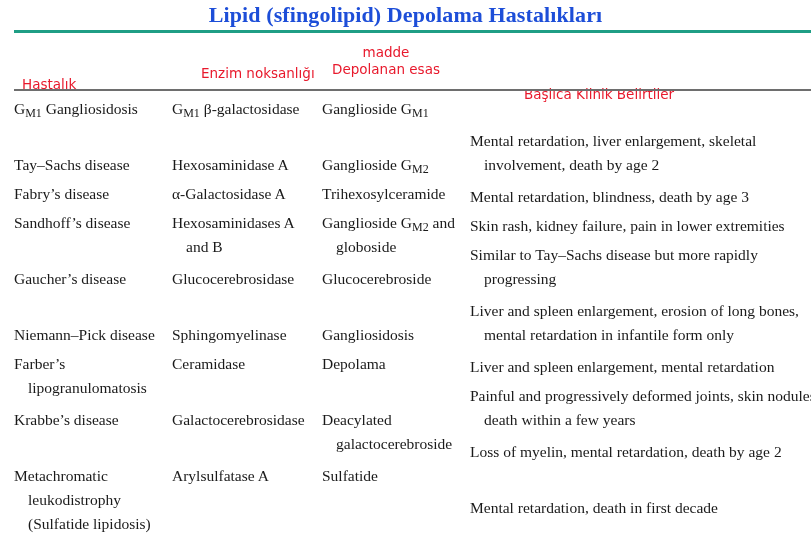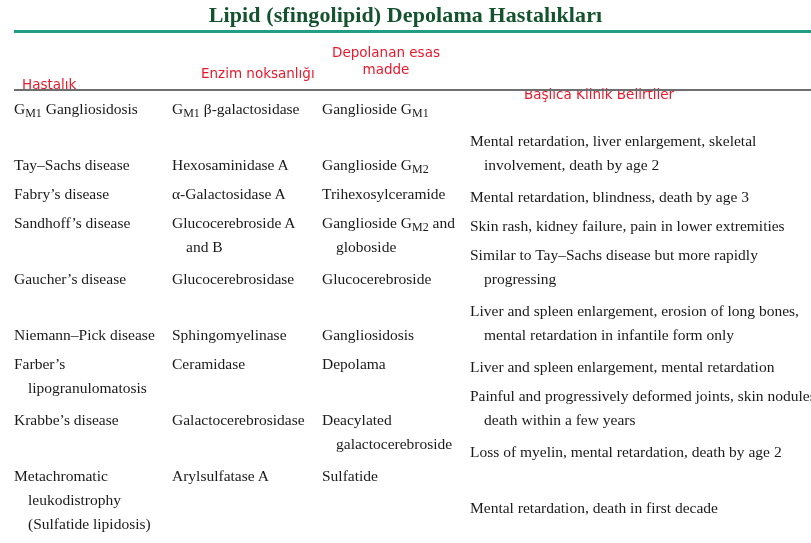--- a/index.html
+++ b/index.html
@@ -17,21 +17,21 @@
     }
     .title {
       position: absolute;
       left: 0;
       top: 2px;
       width: 811px;
       text-align: center;
       font-family: "Liberation Serif", serif;
       font-weight: bold;
       font-size: 22px;
-      color: #14532d;
+      color: #1d4ed8;
       letter-spacing: 0.1px;
     }
     .rule-teal {
       position: absolute;
       left: 14px;
       top: 30px;
       width: 797px;
       height: 3px;
       background: #1f9e85;
     }
@@ -89,22 +89,22 @@
 </head>
 <body>
 
 <div class="title">Lipid (sfingolipid) Depolama Hastalıkları</div>
 <div class="rule-teal"></div>
 
 <div class="header">
   <span class="h h1">Hastalık</span>
   <span class="h h2">Enzim noksanlığı</span>
   <span class="h h3">
+    <span class="line">madde</span>
     <span class="line">Depolanan esas</span>
-    <span class="line">madde</span>
   </span>
   <span class="h h4">Başlıca Klinik Belirtiler</span>
 </div>
 <div class="rule-gray"></div>
 
 <div class="rows">
 
   <div class="row" style="top:0px">
     <div class="cell c1">
       <span class="line"><span>G</span><sub>M1</sub><span> Gangliosidosis</span></span>
@@ -133,21 +133,21 @@
   <div class="row" style="top:85px">
     <div class="cell c1">Fabry’s disease</div>
     <div class="cell c2">α-Galactosidase A</div>
     <div class="cell c3">Trihexosylceramide</div>
     <div class="cell c4">Skin rash, kidney failure, pain in lower extremities</div>
   </div>
 
   <div class="row" style="top:114px">
     <div class="cell c1">Sandhoff’s disease</div>
     <div class="cell c2">
-      <span class="line">Glucocerebroside A</span>
+      <span class="line">Hexosaminidases A</span>
       <span class="line indent">and B</span>
     </div>
     <div class="cell c3">
       <span class="line"><span>Ganglioside G</span><sub>M2</sub><span> and</span></span>
       <span class="line indent">globoside</span>
     </div>
     <div class="cell c4">
       <span class="line">Similar to Tay–Sachs disease but more rapidly</span>
       <span class="line indent">progressing</span>
     </div>

